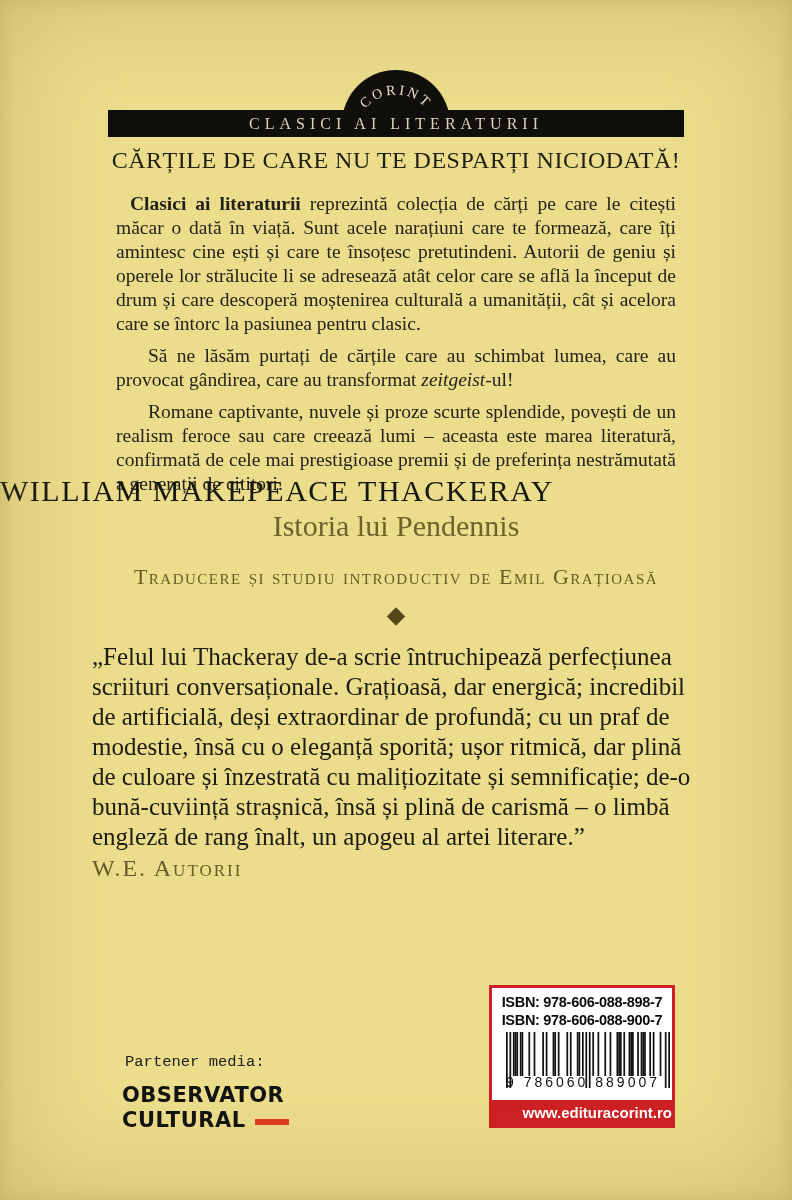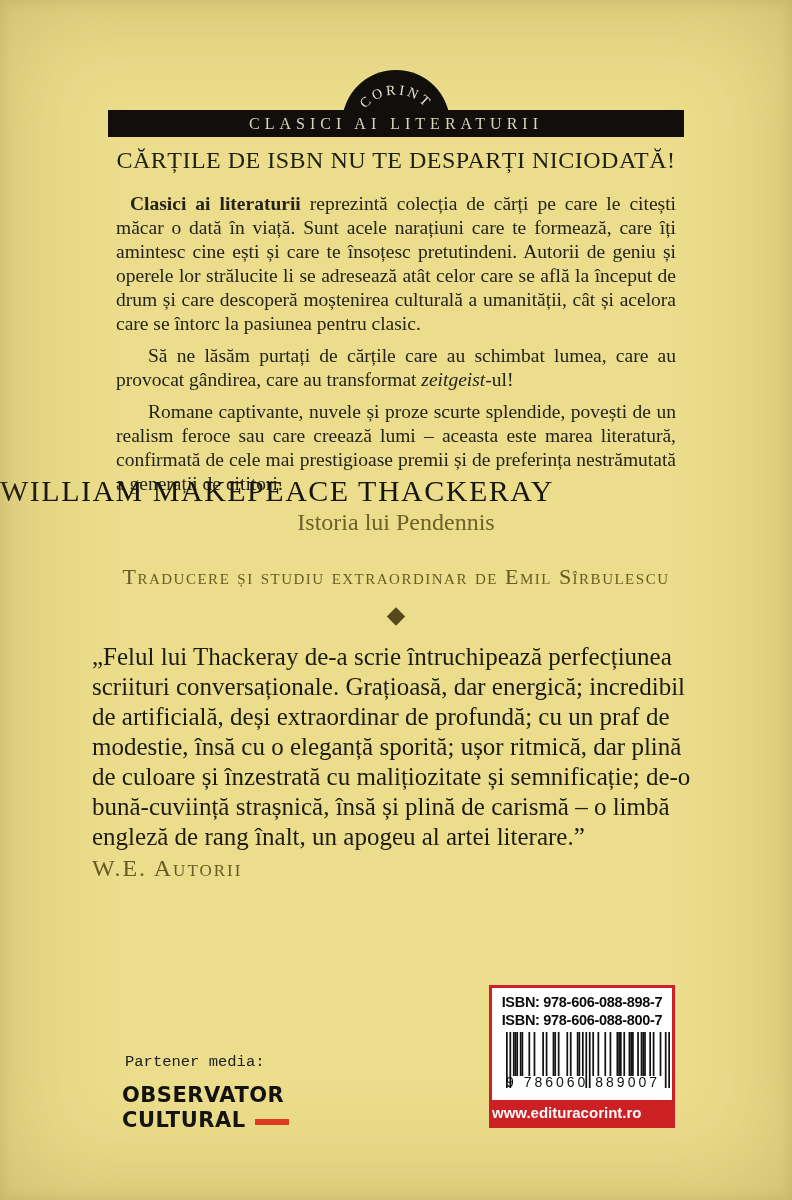--- a/index.html
+++ b/index.html
@@ -41,21 +41,21 @@
   .lead-bold { font-weight:bold; }
   .ital { font-style:italic; }
 
   
   .author {
     position:absolute; left:0; right:4px; top:474px; text-align:left;
     font-size:30px; letter-spacing:1.5px; color:#171611; white-space:nowrap;
   }
   .book-title {
     position:absolute; left:0; right:0; top:509px; text-align:center;
-    font-size:24px; color:#6F6129; white-space:nowrap;
+    font-size:30px; color:#6F6129; white-space:nowrap;
   }
   .credit {
     position:absolute; left:0; right:0; top:564px; text-align:center;
     font-size:22px; font-variant:small-caps; letter-spacing:1.5px; color:#695B24; white-space:nowrap;
   }
   .diamond {
     position:absolute; left:50%; top:610px; width:13px; height:13px;
     background:#55491B; transform:translateX(-50%) rotate(45deg);
   }
 
@@ -100,21 +100,21 @@
     white-space:nowrap;
   }
   .barcode-wrap { position:relative; width:152px; margin-top:3px; }
   .barcode-wrap svg { display:block; }
   .barcode-digits {
     position:absolute; left:0; right:0; bottom:-1px; text-align:center;
     font-family:"Liberation Sans", sans-serif; font-size:14px; line-height:14px;
     letter-spacing:3px; color:#111; white-space:nowrap;
   }
   .web-strip {
-    height:25px; background:#CE2026; display:flex; align-items:center; justify-content:flex-start;
+    height:25px; background:#CE2026; display:flex; align-items:center; justify-content:flex-end;
     font-family:"Liberation Sans", sans-serif; font-weight:bold; font-size:15px; color:#FFFFFF;
     white-space:nowrap;
   }
 </style>
 </head>
 <body>
 
 <div class="page">
 
   <div class="dome">
@@ -130,48 +130,48 @@
         <path d="M54 44 C58 40 66 39.5 70 41.5 L70 53 C66 51 58 51.5 54 55 Z"></path>
         <rect x="53.2" y="43" width="1.6" height="12"></rect>
       </g>
     </svg>
   </div>
 
   <div class="banner">
     <span class="banner-text">CLASICI AI LITERATURII</span>
   </div>
 
-  <div class="headline">CĂRȚILE DE ISBN NU TE DESPARȚI NICIODATĂ!</div>
+  <div class="headline">CĂRȚILE DE CARE NU TE DESPARȚI NICIODATĂ!</div>
 
   <div class="intro">
     <p class="p1"><span class="lead-bold">Clasici ai literaturii</span><span> reprezintă colecția de cărți pe care le citești măcar o dată în viață. Sunt acele narațiuni care te formează, care îți amintesc cine ești și care te însoțesc pretutindeni. Autorii de geniu și operele lor strălucite li se adresează atât celor care se află la început de drum și care descoperă moștenirea culturală a umanității, cât și acelora care se întorc la pasiunea pentru clasic.</span></p>
     <p class="pind"><span>Să ne lăsăm purtați de cărțile care au schimbat lumea, care au provocat gândirea, care au transformat </span><span class="ital">zeitgeist</span><span>-ul!</span></p>
     <p class="pind">Romane captivante, nuvele și proze scurte splendide, povești de un realism feroce sau care creează lumi – aceasta este marea literatură, confirmată de cele mai prestigioase premii și de preferința nestrămutată a generații de cititori.</p>
   </div>
 
   <div class="author">WILLIAM MAKEPEACE THACKERAY</div>
   <div class="book-title">Istoria lui Pendennis</div>
-  <div class="credit">Traducere și studiu extraordinar de Emil Sîrbulescu</div>
+  <div class="credit">Traducere și studiu introductiv de Emil Grațioasă</div>
   <div class="diamond"></div>
 
   <div class="quote-block">
     <p class="quote-text">„Felul lui Thackeray de-a scrie întruchipează perfecțiunea scriituri conversaționale. Grațioasă, dar energică; incredibil de artificială, deși extraordinar de profundă; cu un praf de modestie, însă cu o eleganță sporită; ușor ritmică, dar plină de culoare și înzestrată cu malițiozitate și semnificație; de-o bună-cuviință strașnică, însă și plină de carismă – o limbă engleză de rang înalt, un apogeu al artei literare.”</p>
     <div class="quote-attr">W.E. Autorii</div>
   </div>
 
   <div class="partner-label">Partener media:</div>
   <div class="partner-logo">
     <div>OBSERVATOR</div>
     <div><span>CULTURAL</span><span class="logo-dash"></span></div>
   </div>
 
   <div class="isbn-box">
     <div class="isbn-panel">
       <div class="isbn-line">ISBN: 978-606-088-898-7</div>
-      <div class="isbn-line">ISBN: 978-606-088-800-7</div>
+      <div class="isbn-line">ISBN: 978-606-088-900-7</div>
       <div class="barcode-wrap">
         <svg id="barcode-svg" viewBox="0 0 95 56" width="164" height="56" preserveAspectRatio="none" fill="#121212">
             <rect x="0" y="0" width="1" height="56"></rect>
             <rect x="2" y="0" width="1" height="56"></rect>
             <rect x="4" y="0" width="1" height="44"></rect>
             <rect x="5" y="0" width="1" height="44"></rect>
             <rect x="6" y="0" width="1" height="44"></rect>
             <rect x="8" y="0" width="1" height="44"></rect>
             <rect x="9" y="0" width="1" height="44"></rect>
             <rect x="13" y="0" width="1" height="44"></rect>

